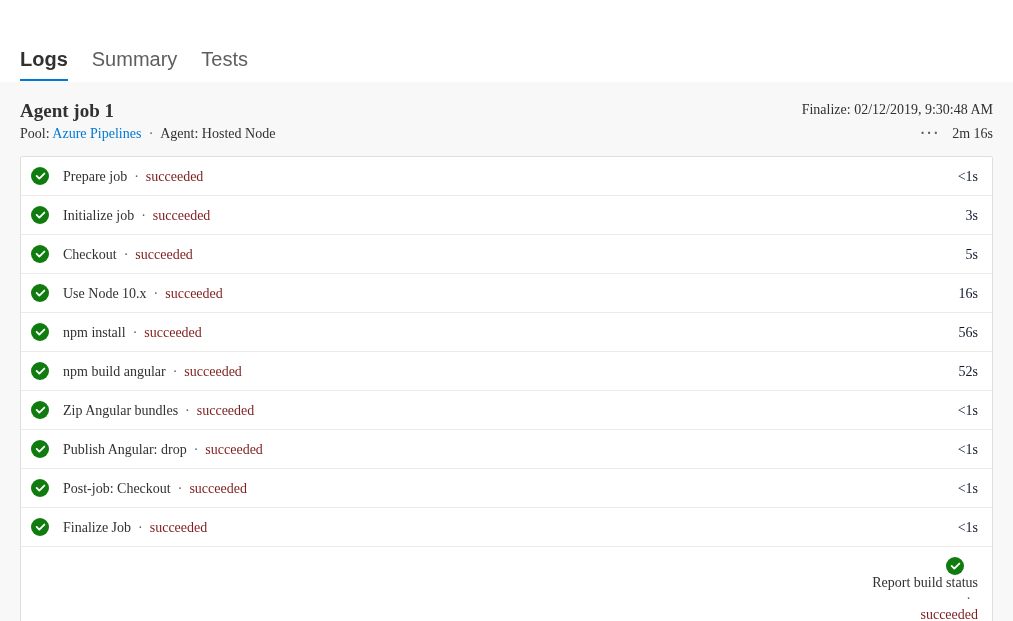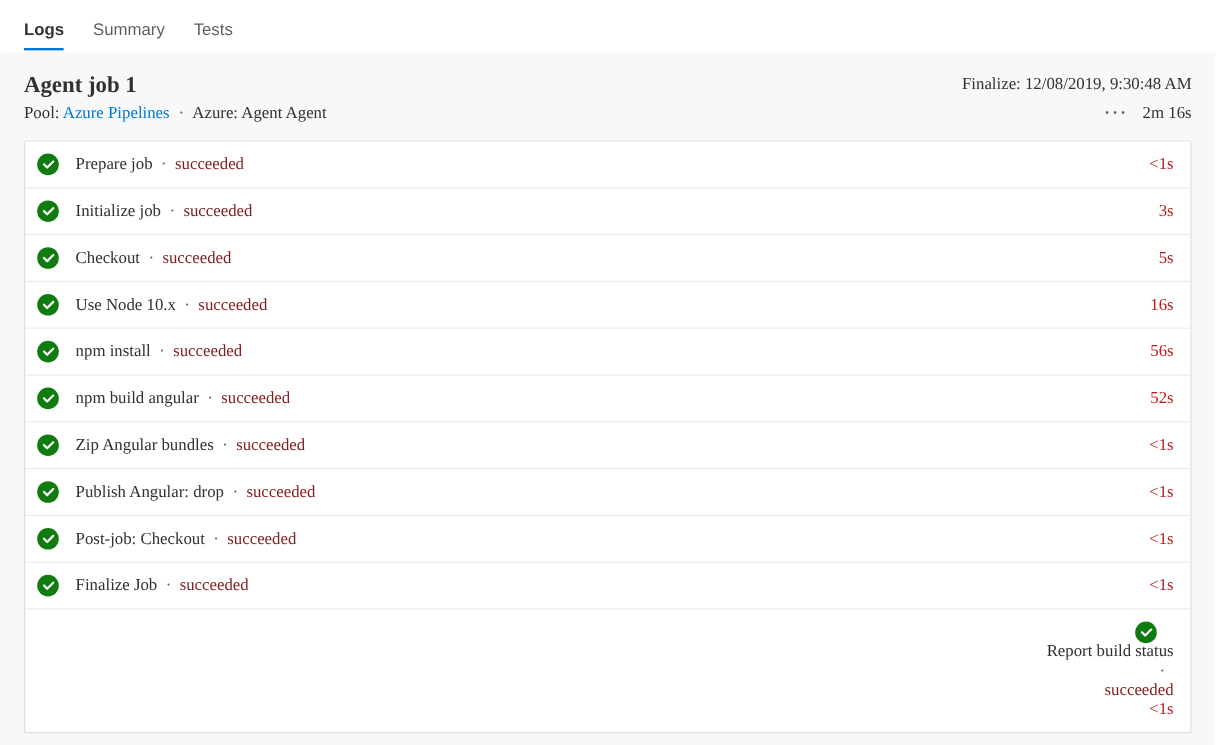--- a/index.html
+++ b/index.html
@@ -14,21 +14,22 @@
       display: flex;
       padding: 8px 20px 0 20px;
       border-bottom: 1px solid transparent;
     }
     .tab {
       padding: 8px 0;
       margin-right: 24px;
       color: #605e5c;
       cursor: pointer;
       border-bottom: 2px solid transparent;
-      font-size: 14px;
+      font-size: 20px;
+      margin-top: 32px;
     }
     .tab.active {
       font-weight: 600;
       color: #323130;
       border-bottom: 2px solid #0078d4;
     }
     .content {
       background: #f8f8f8;
       padding: 18px 20px 22px 20px;
       font-family: Liberation Serif, serif;
@@ -89,49 +90,49 @@
       justify-content: center;
       flex-shrink: 0;
       margin-right: 14px;
     }
     .status-icon svg { width: 11px; height: 11px; }
     .step-name { color: #323130; }
     .dot-sep { color: #605e5c; margin: 0 7px; }
     .step-status { color: #7f1d1d; }
     .step-duration {
       margin-left: auto;
-      color: #b91c1c;
+      color: #0f172a;
       font-size: 14px;
     }
   </style>
 </head>
 <body>
 
 <div class="tabs" id="tabs-container">
     <div class="tab active">Logs</div>
     <div class="tab">Summary</div>
     <div class="tab">Tests</div>
   </div>
 
 <div class="content">
   <div class="header-row">
     <div class="job-title">Agent job 1</div>
     <div class="started">
       <span>Finalize:</span>
-      <span>12/08/2019, 9:30:48 AM</span>
+      <span>02/12/2019, 9:30:48 AM</span>
     </div>
   </div>
 
   <div class="subheader-row">
     <div class="pool-line">
       <span>Pool:</span>
       <a href="#">Azure Pipelines</a>
       <span class="pool-sep">·</span>
-      <span>Azure:</span>
-      <span>Agent Agent</span>
+      <span>Agent:</span>
+      <span>Hosted Node</span>
     </div>
     <div class="right-meta">
       <span class="more-dots">···</span>
       <span>2m 16s</span>
     </div>
   </div>
 
   <div class="steps" id="steps-container">
       <div class="step-row">
         <div class="status-icon">

